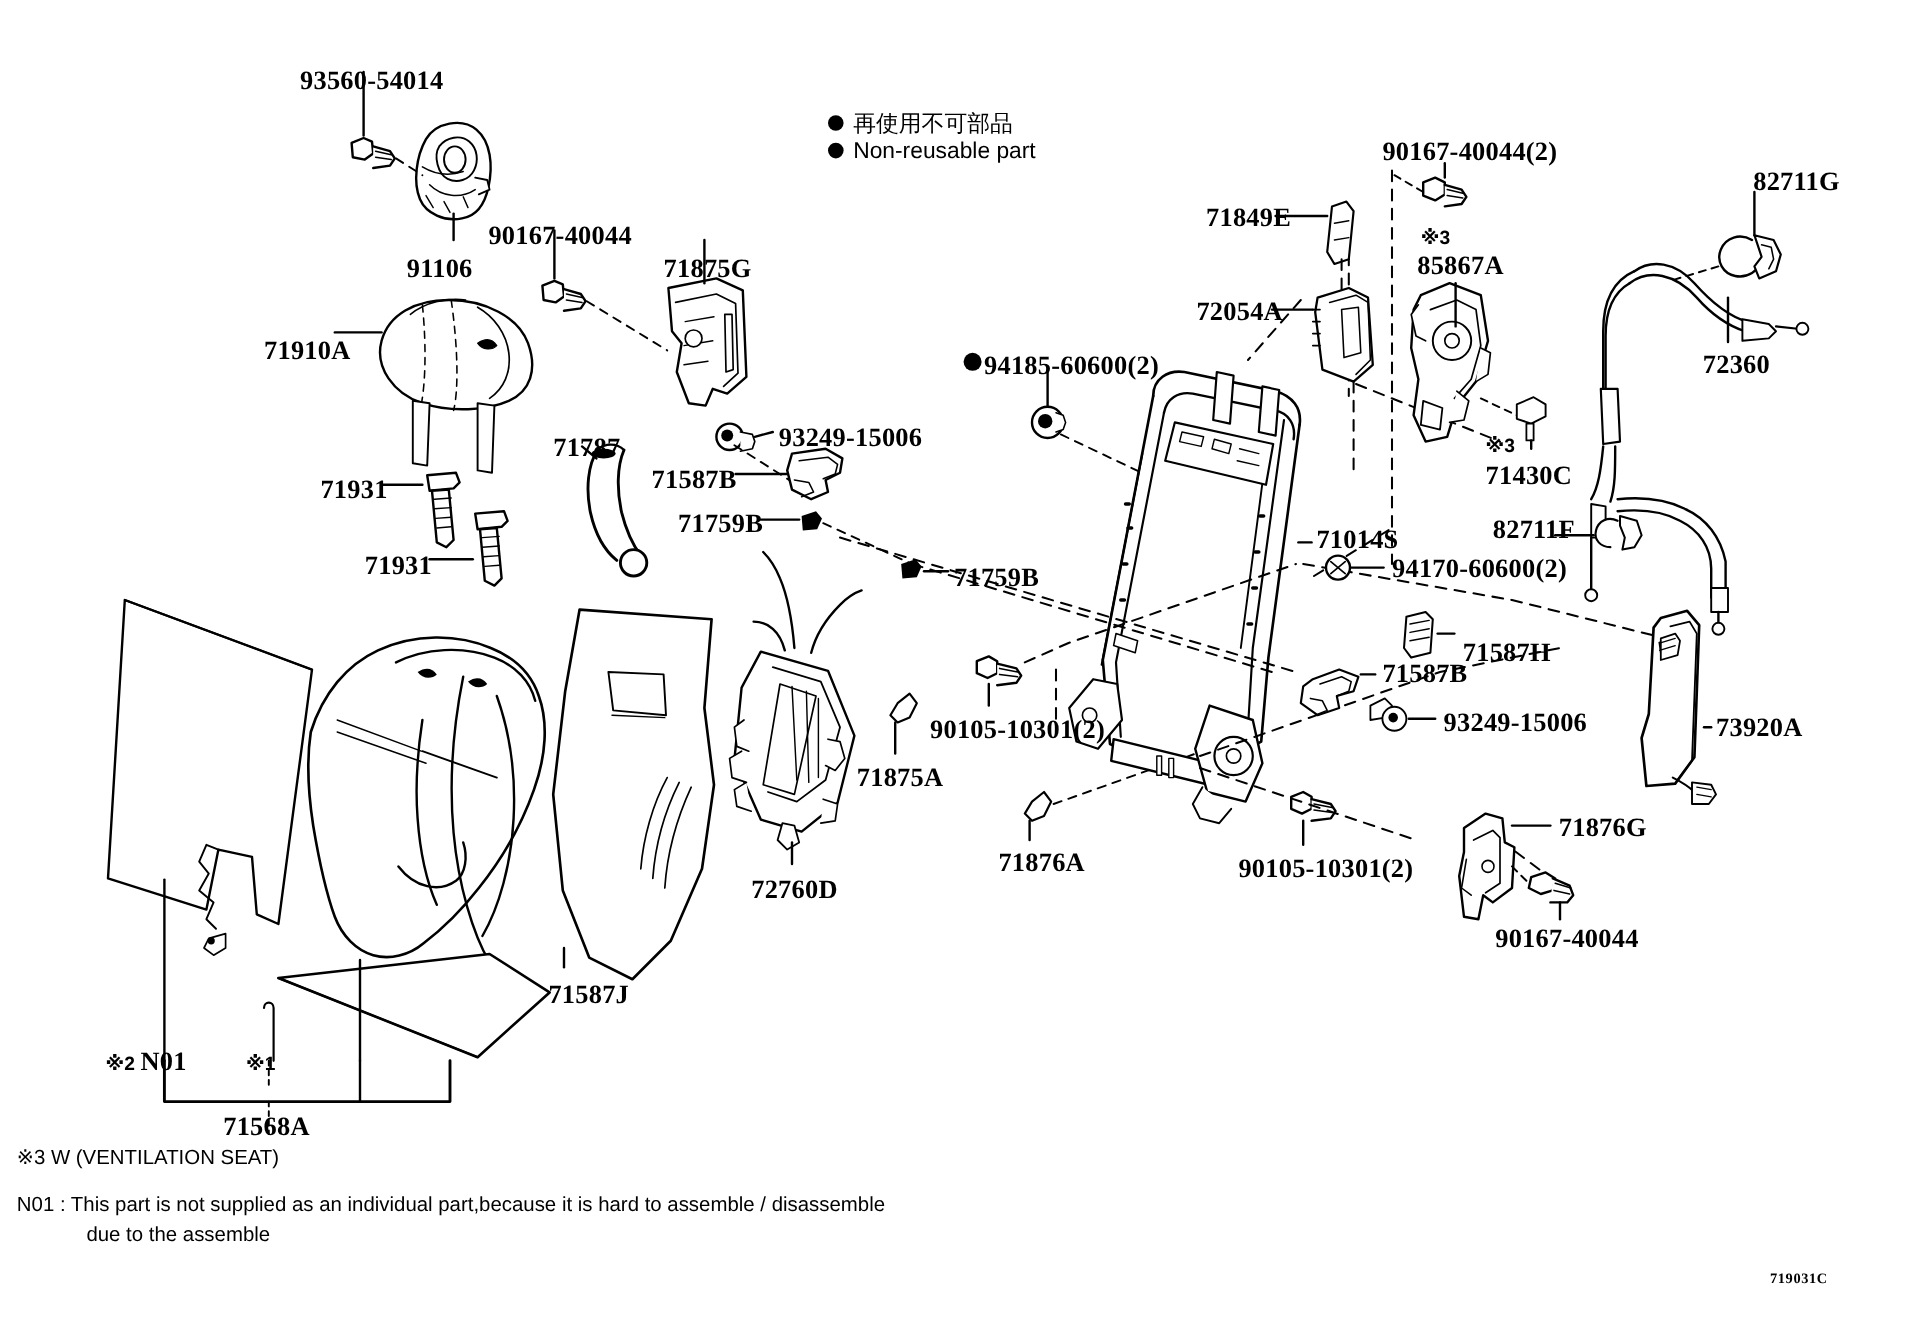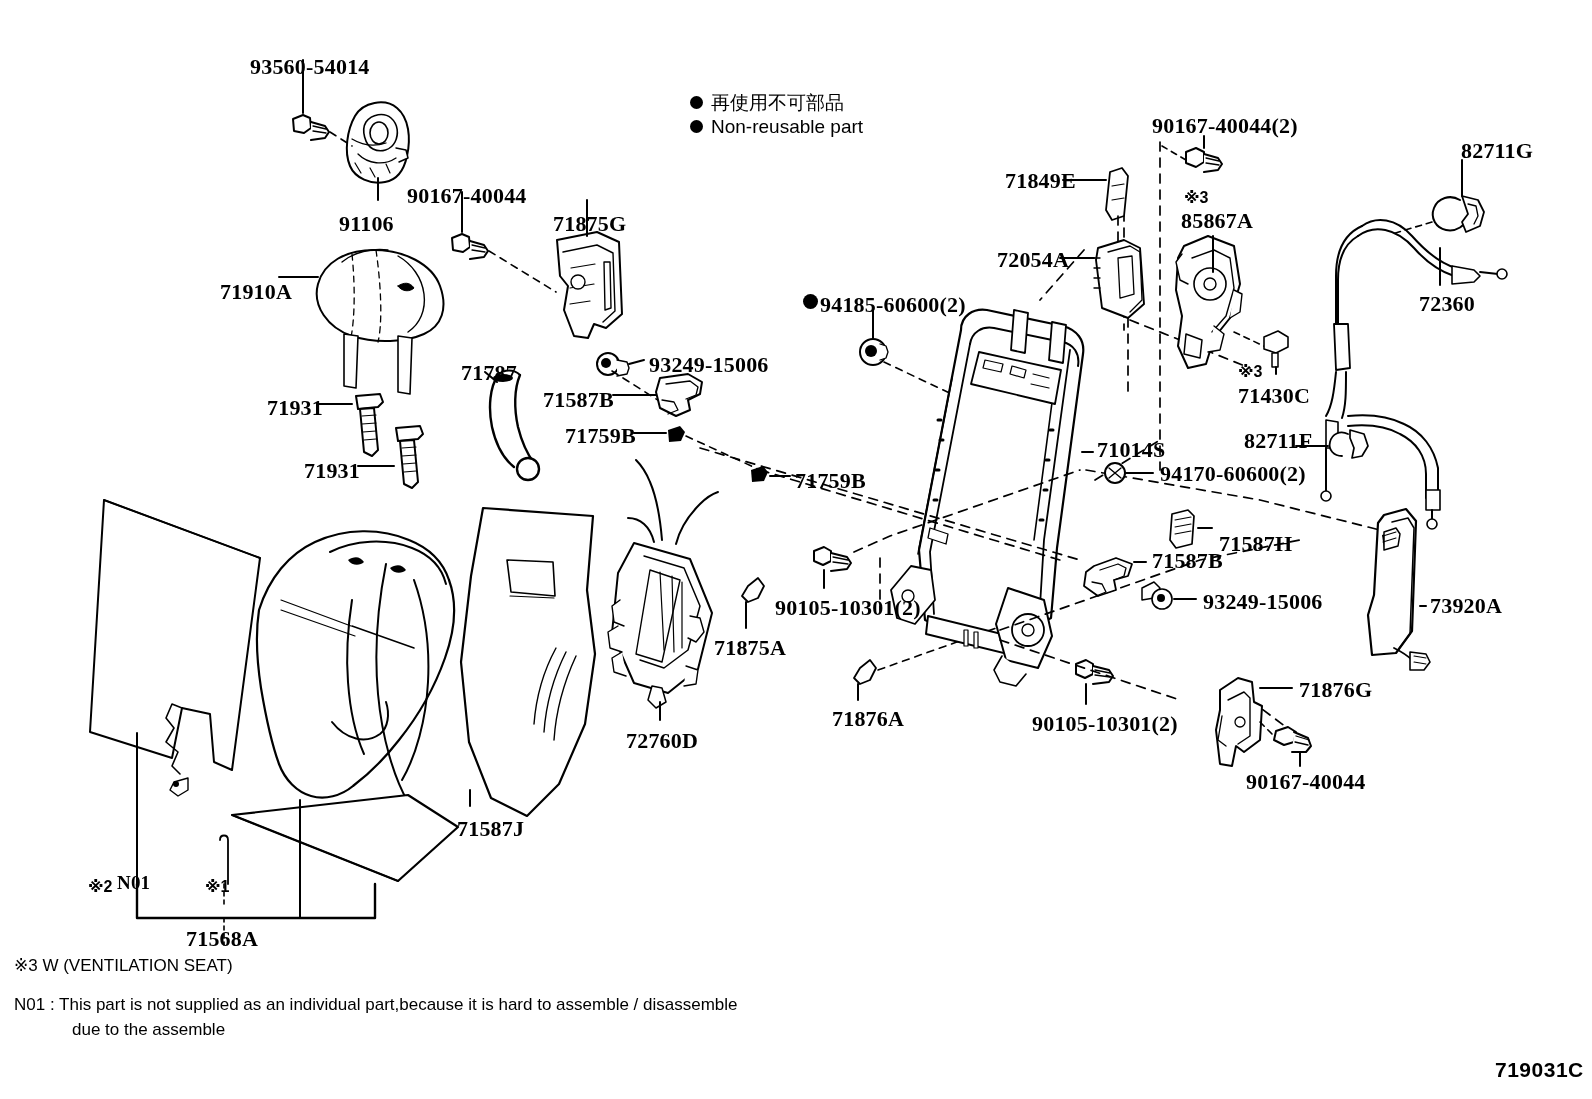--- a/index.html
+++ b/index.html
@@ -2,28 +2,28 @@
 <html><head>
 <meta charset="utf-8">
 <style>
   html,body{margin:0;padding:0;background:#ffffff;}
   body{width:1592px;height:1099px;position:relative;overflow:hidden;
        font-family:"Liberation Sans","DejaVu Sans",sans-serif;color:#000;}
   #stage{position:absolute;left:0;top:0;width:1592px;height:1099px;}
   svg.art{position:absolute;left:0;top:0;width:1592px;height:1099px;overflow:visible;}
   .lbl{position:absolute;white-space:nowrap;font-weight:bold;color:#000;
        font-size:22px;letter-spacing:.2px;font-family:"Liberation Serif","DejaVu Serif",serif;}
-  .lbl.sm{font-size:19px;}
+  .lbl.sm{font-size:22px;}
   .legend{position:absolute;font-size:19px;font-family:"Liberation Sans","DejaVu Sans",sans-serif;}
   .legend .dot{display:inline-block;width:13px;height:13px;border-radius:50%;
        background:#000;vertical-align:baseline;margin-right:8px;}
   .mk{position:absolute;font-size:16px;font-weight:bold;
       font-family:"Liberation Sans","DejaVu Sans",sans-serif;}
-  .drawno{position:absolute;font-size:21px;font-weight:bold;
-      font-family:Liberation Sans, sans-serif;letter-spacing:.5px;margin-left:20px;}
+  .drawno{position:absolute;font-size:12px;font-weight:bold;
+      font-family:Liberation Serif, serif;letter-spacing:.5px;}
   .bulletdot{position:absolute;width:15px;height:15px;border-radius:50%;background:#000;}
   .footer{position:absolute;left:14px;top:955px;width:1000px;}
   .footer div{font-size:17px;margin-bottom:5px;white-space:nowrap;}
   .footer .indent{padding-left:58px;}
   .jp{font-family:"DejaVu Sans",sans-serif;}
 </style>
 </head>
 <body>
 
 <div id="stage">

